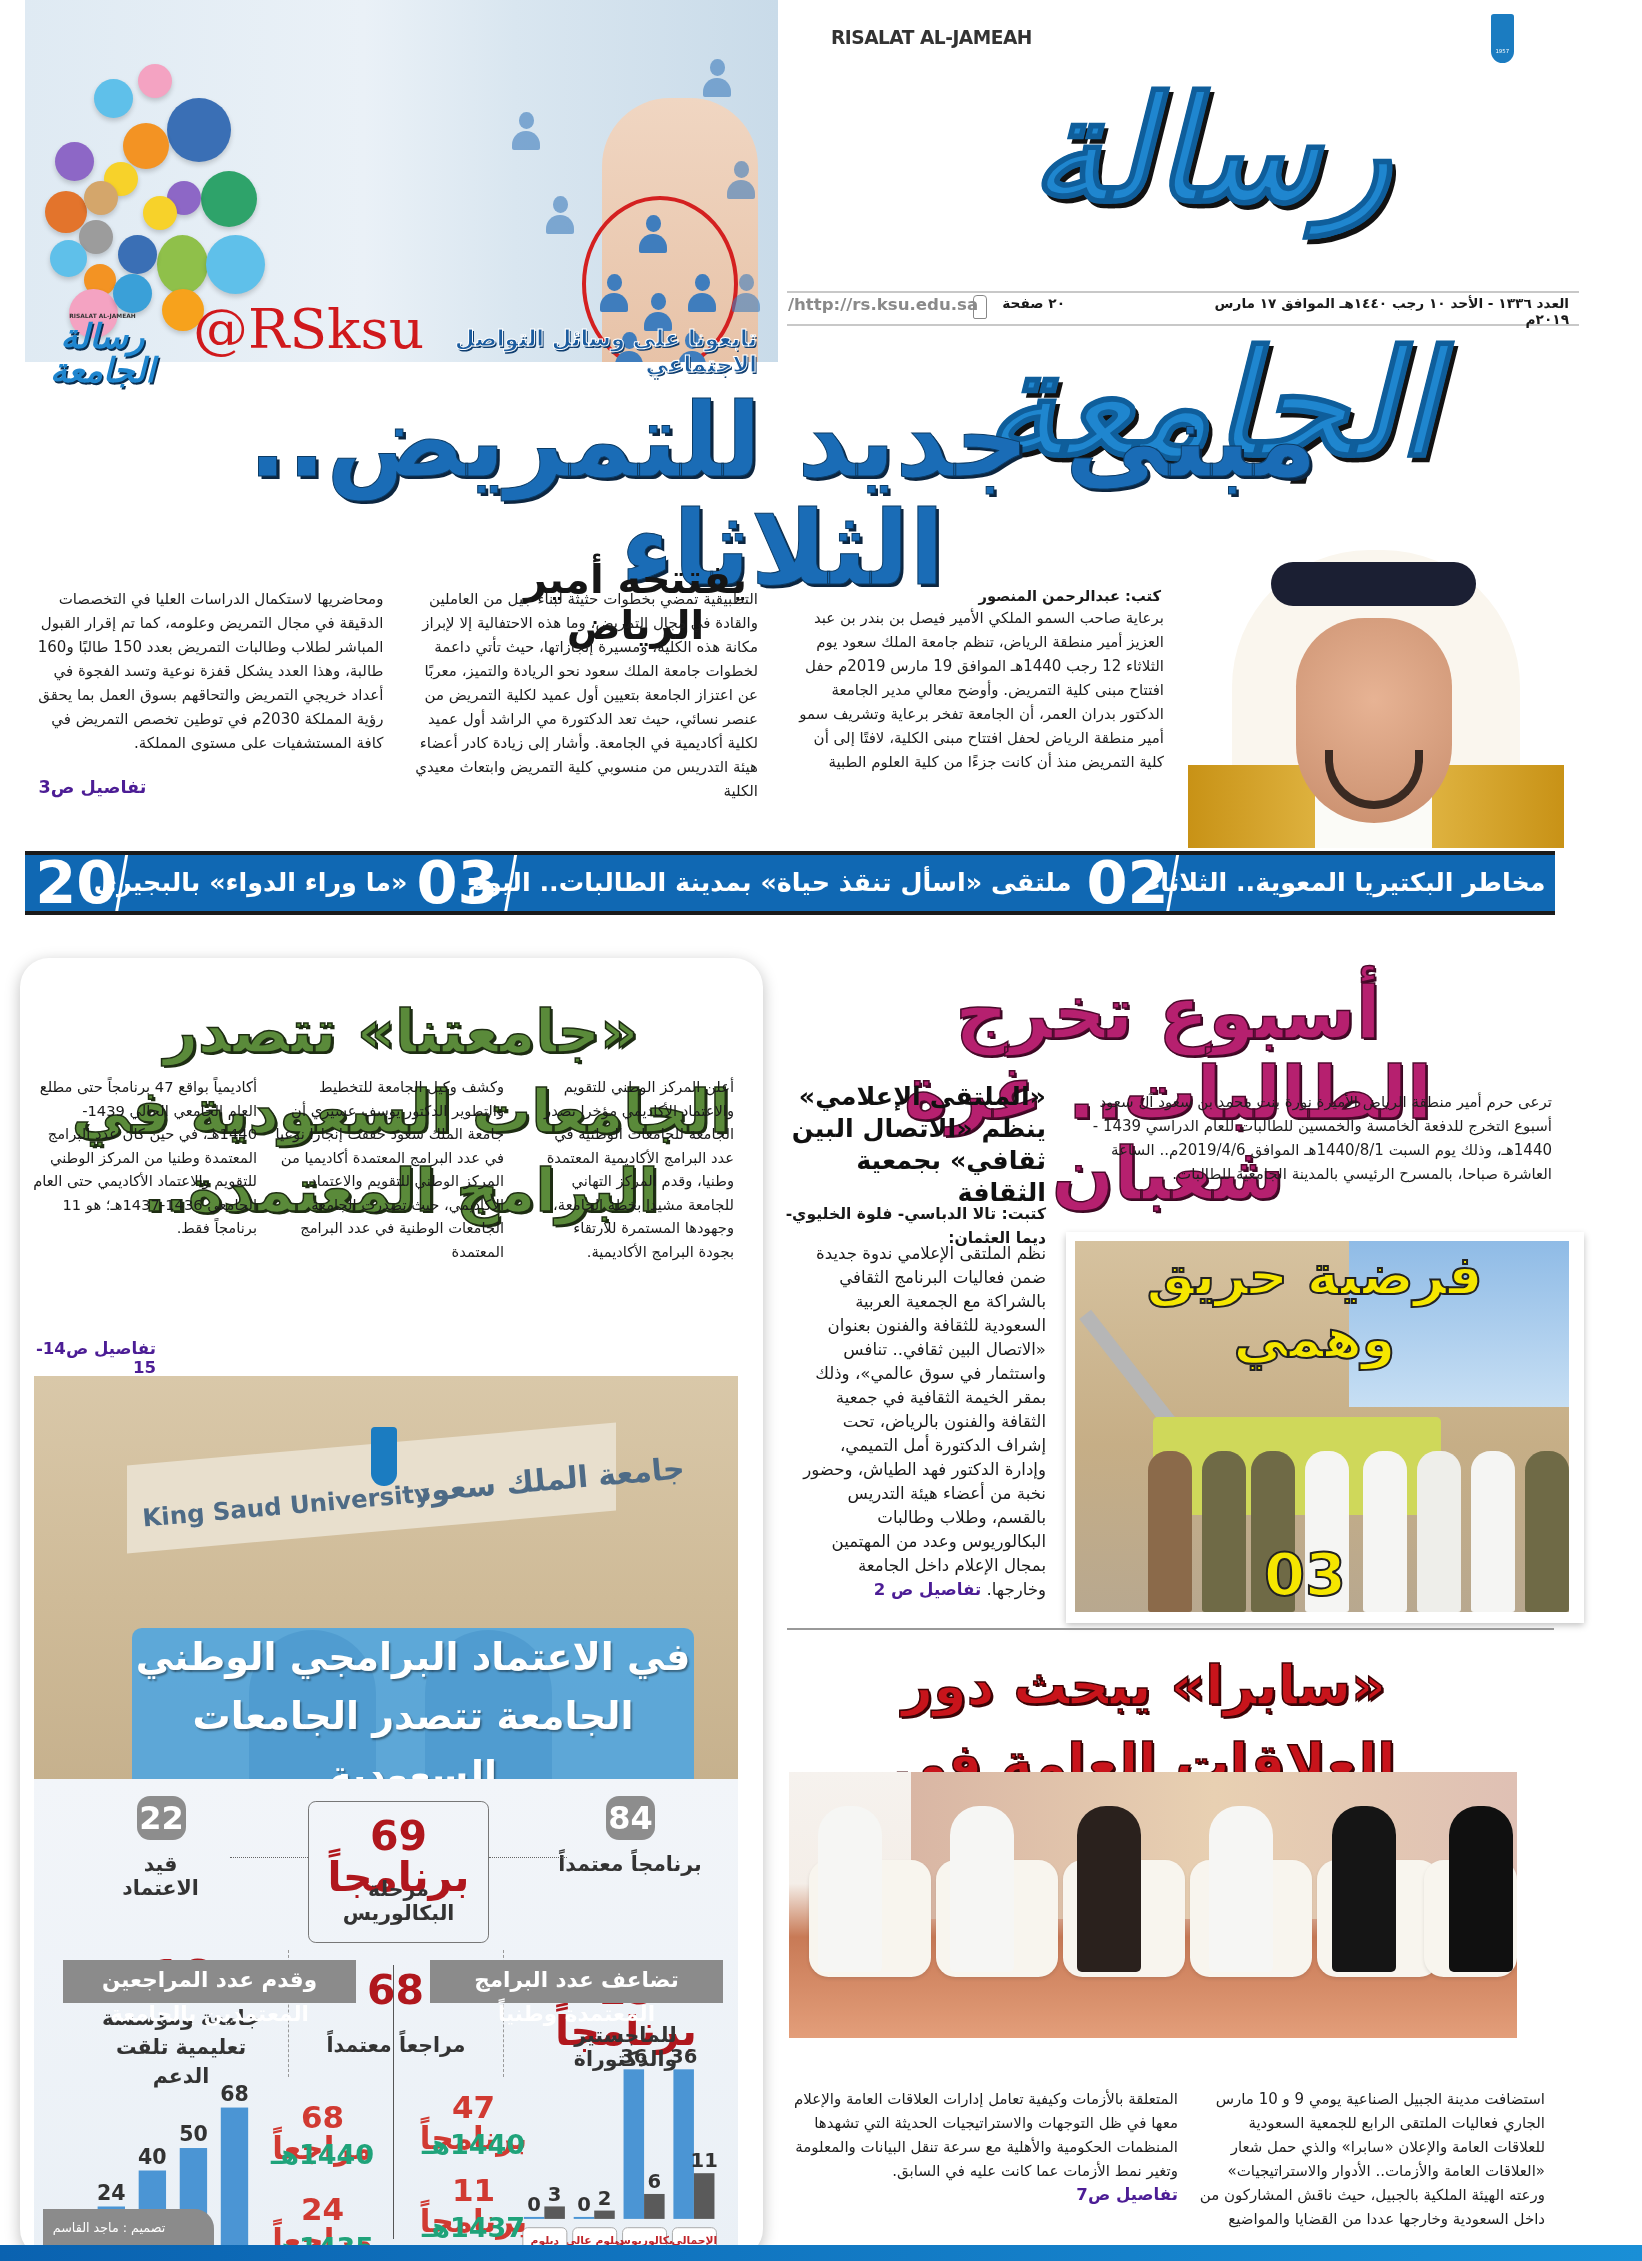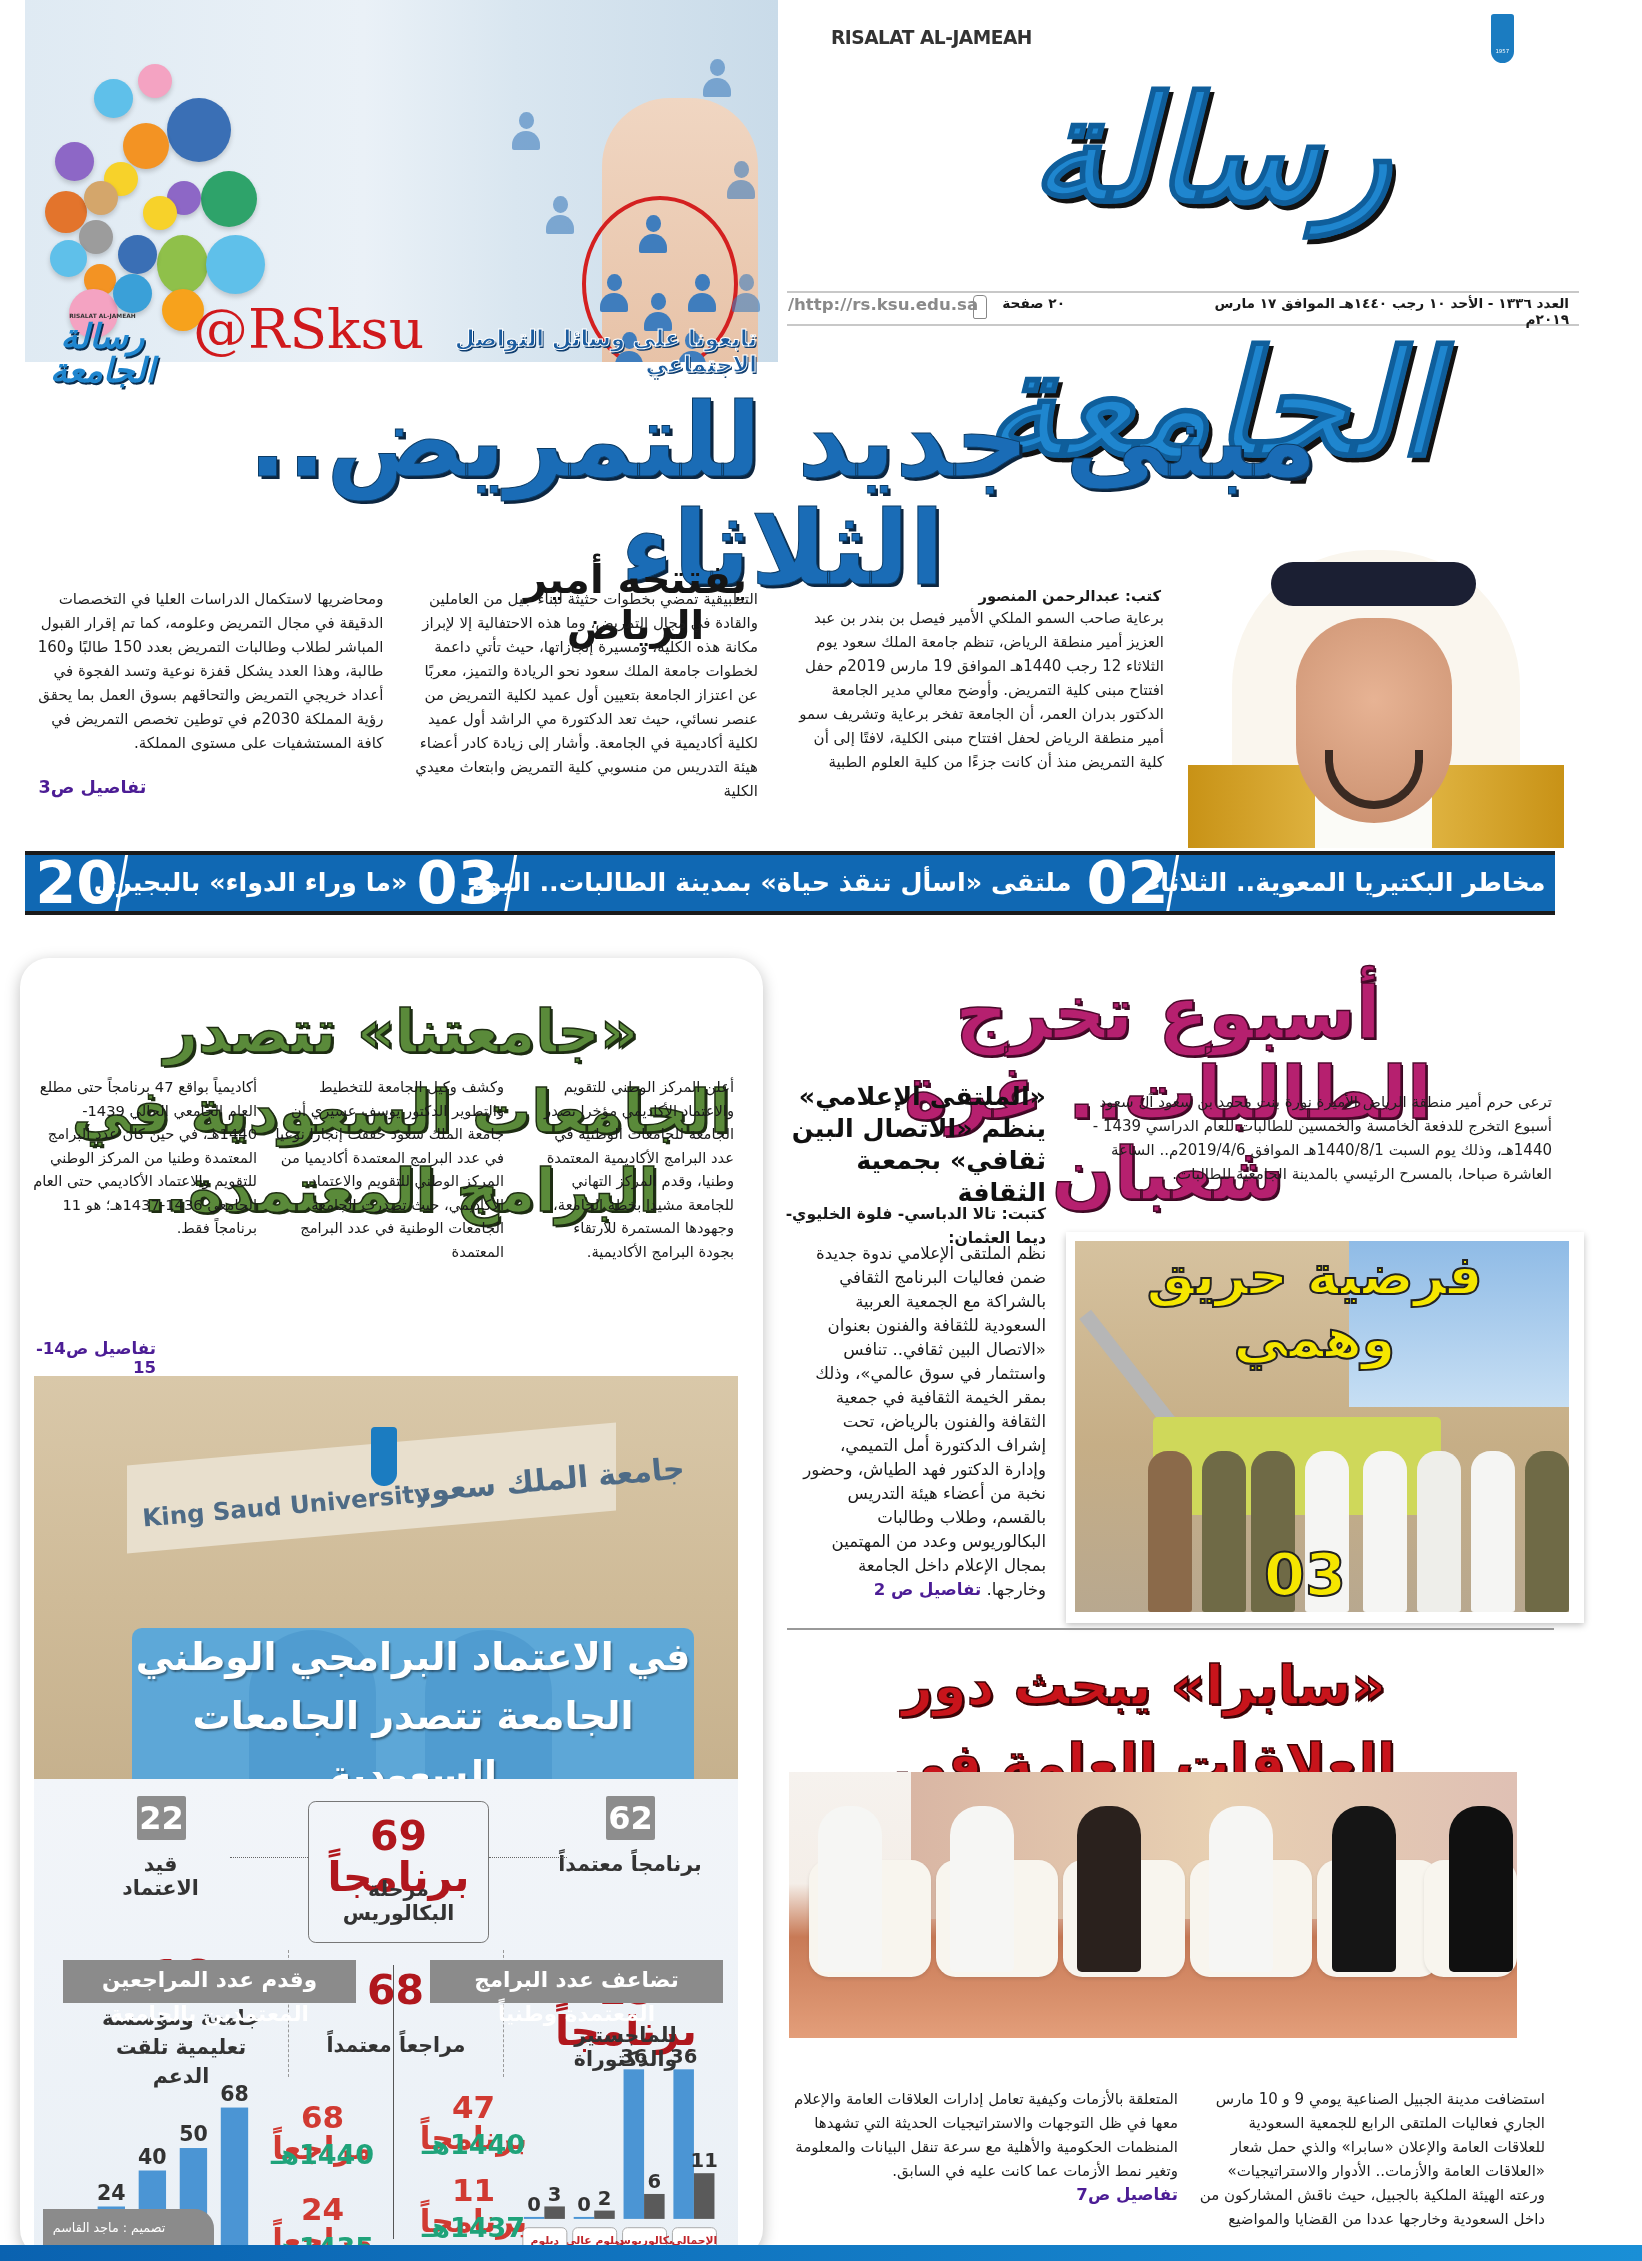--- a/index.html
+++ b/index.html
@@ -83,21 +83,21 @@
   #campus .canopy{position:absolute;left:93px;top:68px;width:489px;height:88px;background:#e8dfcd;transform:skewY(-5deg)}
   #campus .arch{position:absolute;top:254px;width:127px;height:303px;border-radius:64px 64px 0 0;background:#2a2f35}
   #campus-sign-en{left:142px;top:1491px;font-size:24.4px;font-weight:bold;color:#4e6b86;transform:rotate(-5deg)}
   #campus-sign-ar{left:415px;top:1462px;font-size:30px;font-weight:bold;color:#4e6b86;transform:rotate(-5deg)}
   #campus-emblem{left:371px;top:1427px;width:26px;height:59px;border-radius:3.9px 3.9px 12.7px 12.7px;background:#1b7cc1}
   #campus-banner{left:132px;top:1628px;width:562px;height:156px;background:rgba(84,166,221,.92);border-radius:9.8px 9.8px 0 0}
   #campus-banner div{color:#fff;font-weight:bold;font-size:38px;line-height:59px;text-shadow:1.5px 1.5px 2px rgba(0,0,0,.4)}
 
   #infog{left:34px;top:1779px;width:704px;height:479px;
     background:linear-gradient(180deg,#f2f5f9,#eaf0f6)}
-  .stat-box{position:absolute;width:49px;height:44px;border-radius:2px;background:#8d8d8d;color:#fff;font-size:32px;font-weight:bold;text-align:center;line-height:44px}
+  .stat-box{position:absolute;width:49px;height:44px;border-radius:13px;background:#8d8d8d;color:#fff;font-size:32px;font-weight:bold;text-align:center;line-height:44px}
   .stat-lbl{position:absolute;font-size:20.5px;font-weight:bold;color:#333;text-align:center}
   .stat-red{position:absolute;font-size:41px;font-weight:bold;color:#b0171d;text-align:center;line-height:1}
   .bracket{position:absolute;border:1.5px solid #777;border-radius:7.8px}
   .arrow-line{position:absolute;height:0;border-top:1.5px dotted #666}
   .vdash{position:absolute;width:0;border-left:1.5px dashed #999}
   .ig-head{position:absolute;width:293px;height:122px;background:#8b8b8b;color:#fff;font-size:21.5px;font-weight:bold;text-align:center;padding-top:14.7px;line-height:34px}
   .big-red{position:absolute;font-size:31px;font-weight:bold;color:#d13a32;text-align:center;line-height:1}
   .big-green{position:absolute;font-size:27px;font-weight:bold;color:#1fa37a;text-align:center;line-height:1}
   #designer{left:43px;top:2209px;width:171px;height:37px;background:#8b8b8b;border-radius:0 19.6px 0 0;color:#fff;font-size:12.7px;line-height:37px;padding-left:9.8px}
 
@@ -234,21 +234,21 @@
 <div id="campus-emblem" class="abs"></div>
 <div id="campus-sign-en" class="abs">King Saud University</div>
 <div id="campus-sign-ar" class="abs rtl">جامعة الملك سعود</div>
 <div id="campus-banner" class="abs rtl" style="text-align:center">
   <div>في الاعتماد البرامجي الوطني</div>
   <div>الجامعة تتصدر الجامعات السعودية</div>
 </div>
 
 <div id="infog" class="abs">
 
-  <div class="stat-box" style="left:572px;top:17px">62</div>
+  <div class="stat-box" style="left:572px;top:17px">84</div>
   <div class="stat-lbl rtl" style="left:518px;top:73px;width:156px">برنامجاً معتمداً</div>
   <div class="arrow-line" style="left:455px;top:78px;width:78px"></div>
   <div class="bracket" style="left:274px;top:22px;width:181px;height:142px"></div>
   <div class="stat-red rtl" style="left:284px;top:37px;width:161px">69 برنامجاً</div>
   <div class="stat-lbl rtl" style="left:284px;top:98px;width:161px">مرحلة البكالوريس</div>
   <div class="arrow-line" style="left:196px;top:78px;width:78px"></div>
   <div class="stat-box" style="left:103px;top:17px">22</div>
   <div class="stat-lbl rtl" style="left:68px;top:73px;width:117px">قيد الاعتماد</div>
 
   <div class="stat-red rtl" style="left:499px;top:191px;width:186px">15 برنامجاً</div>

